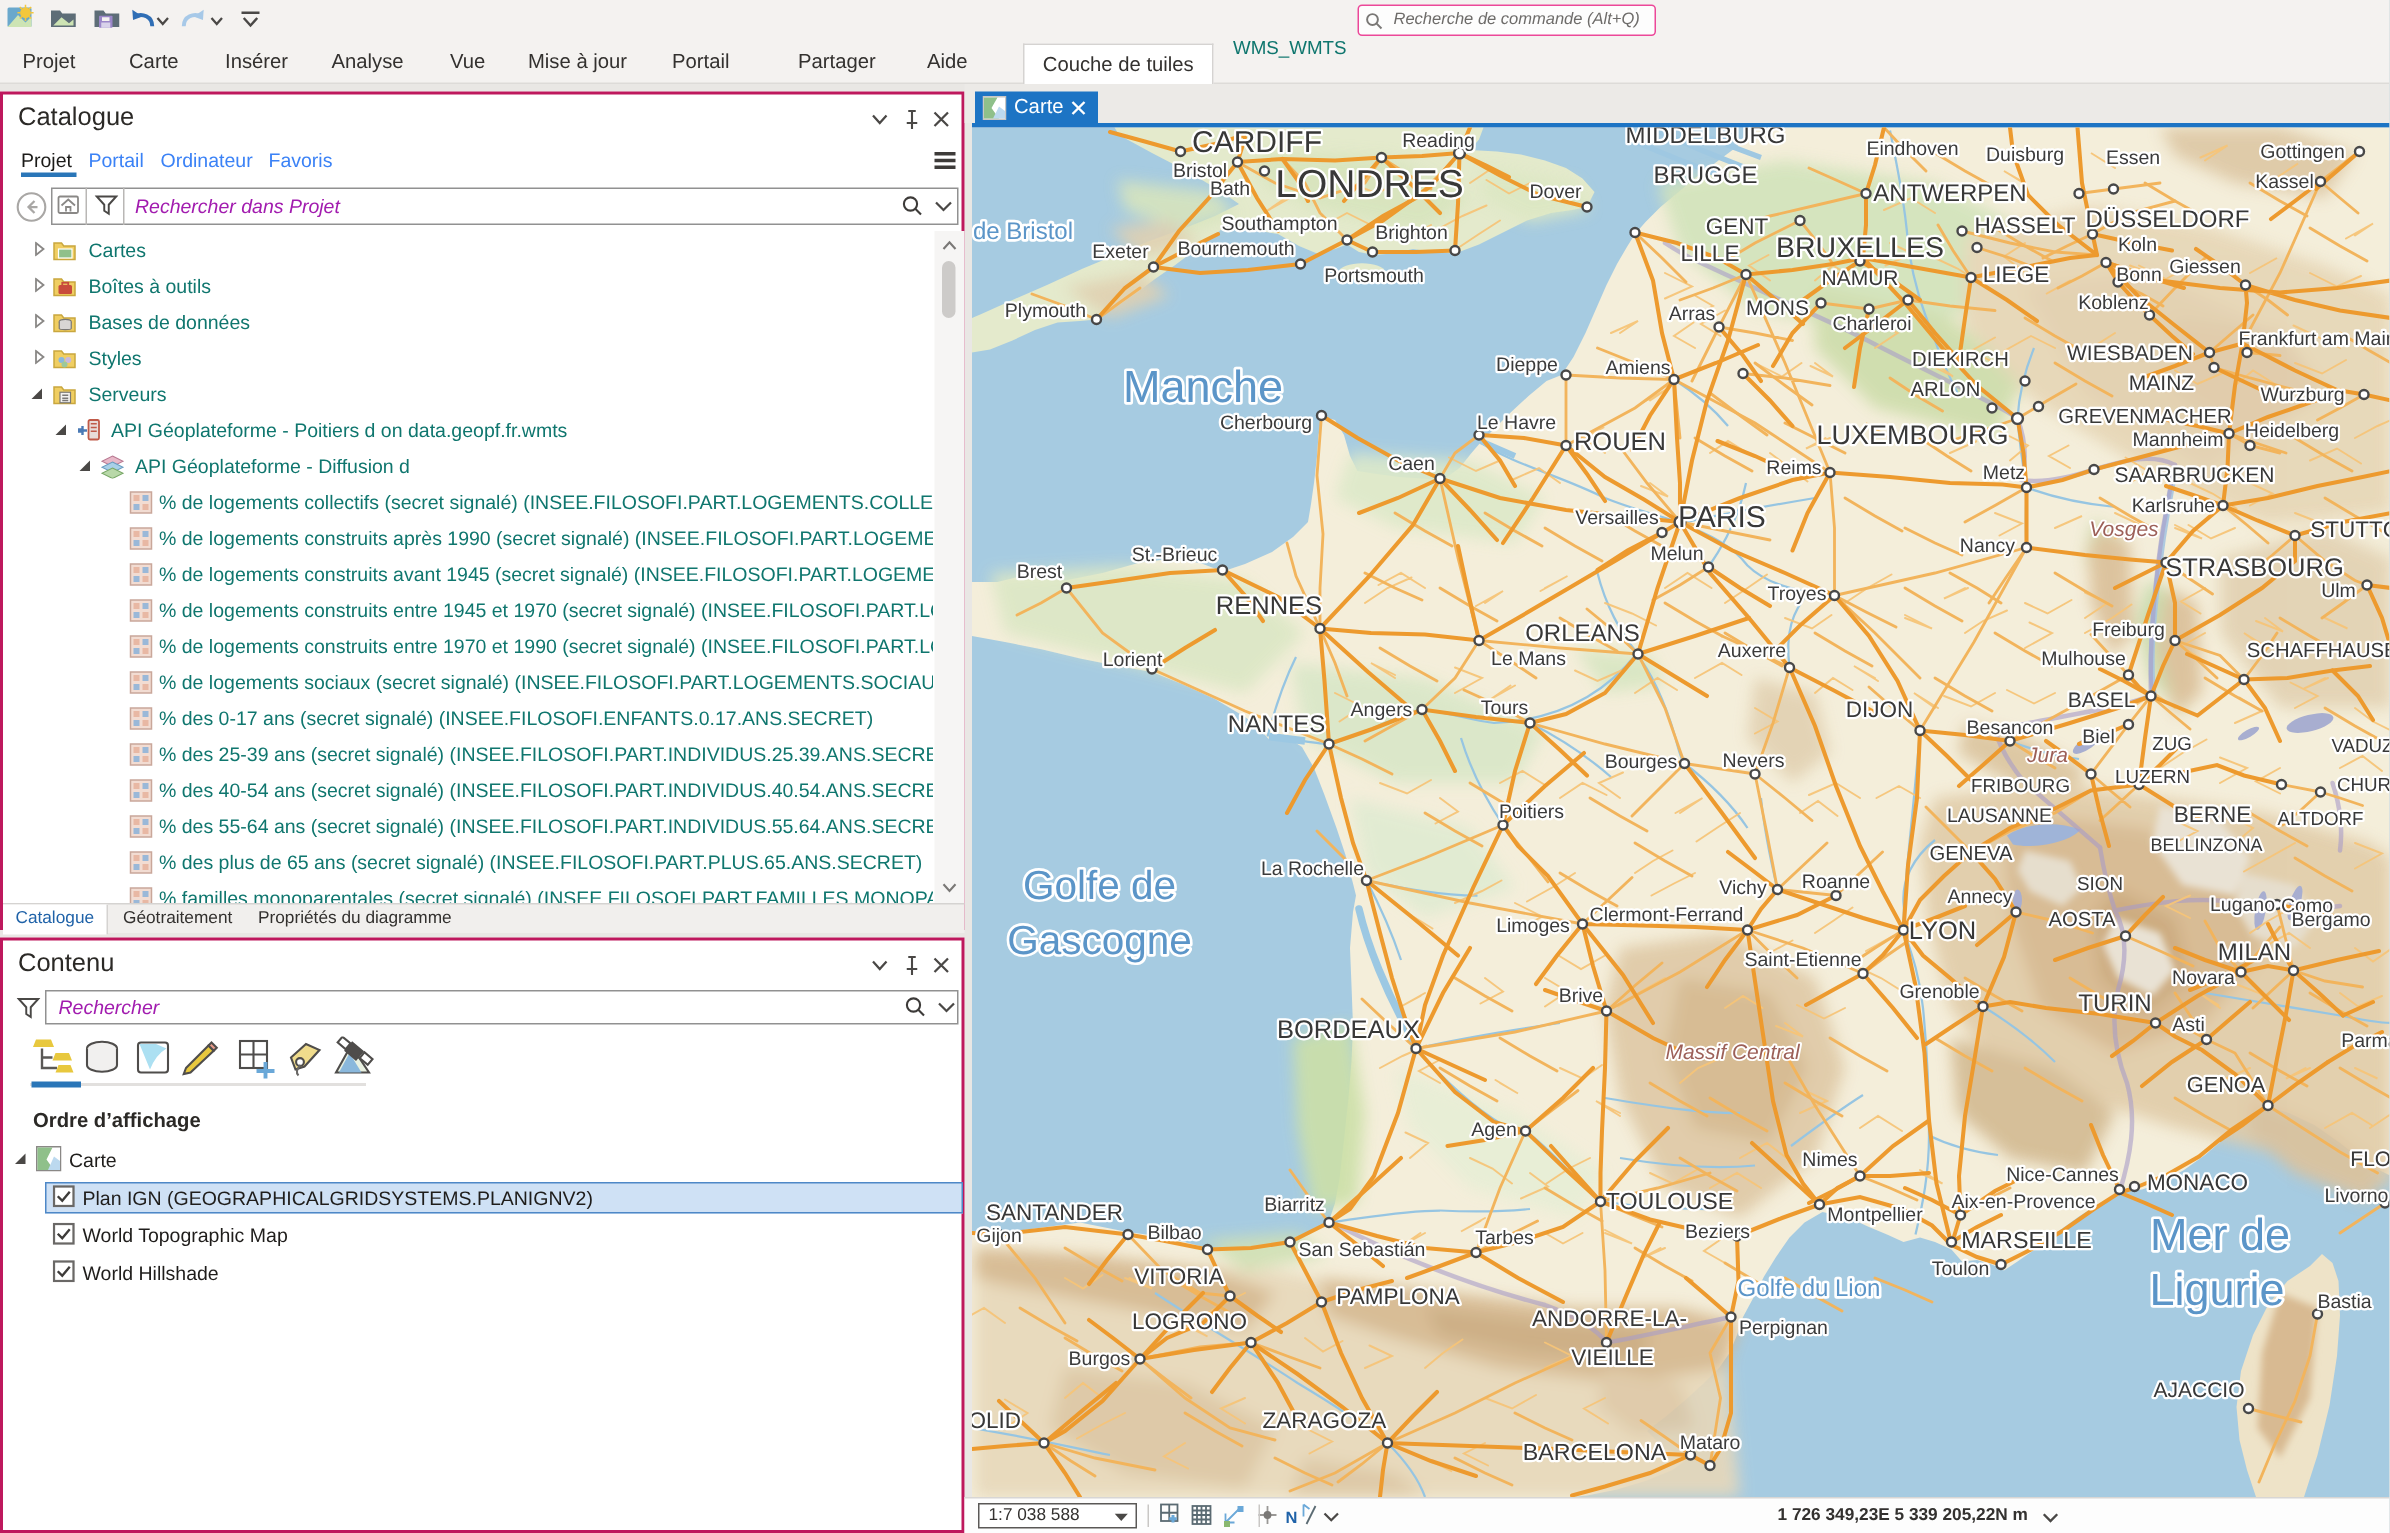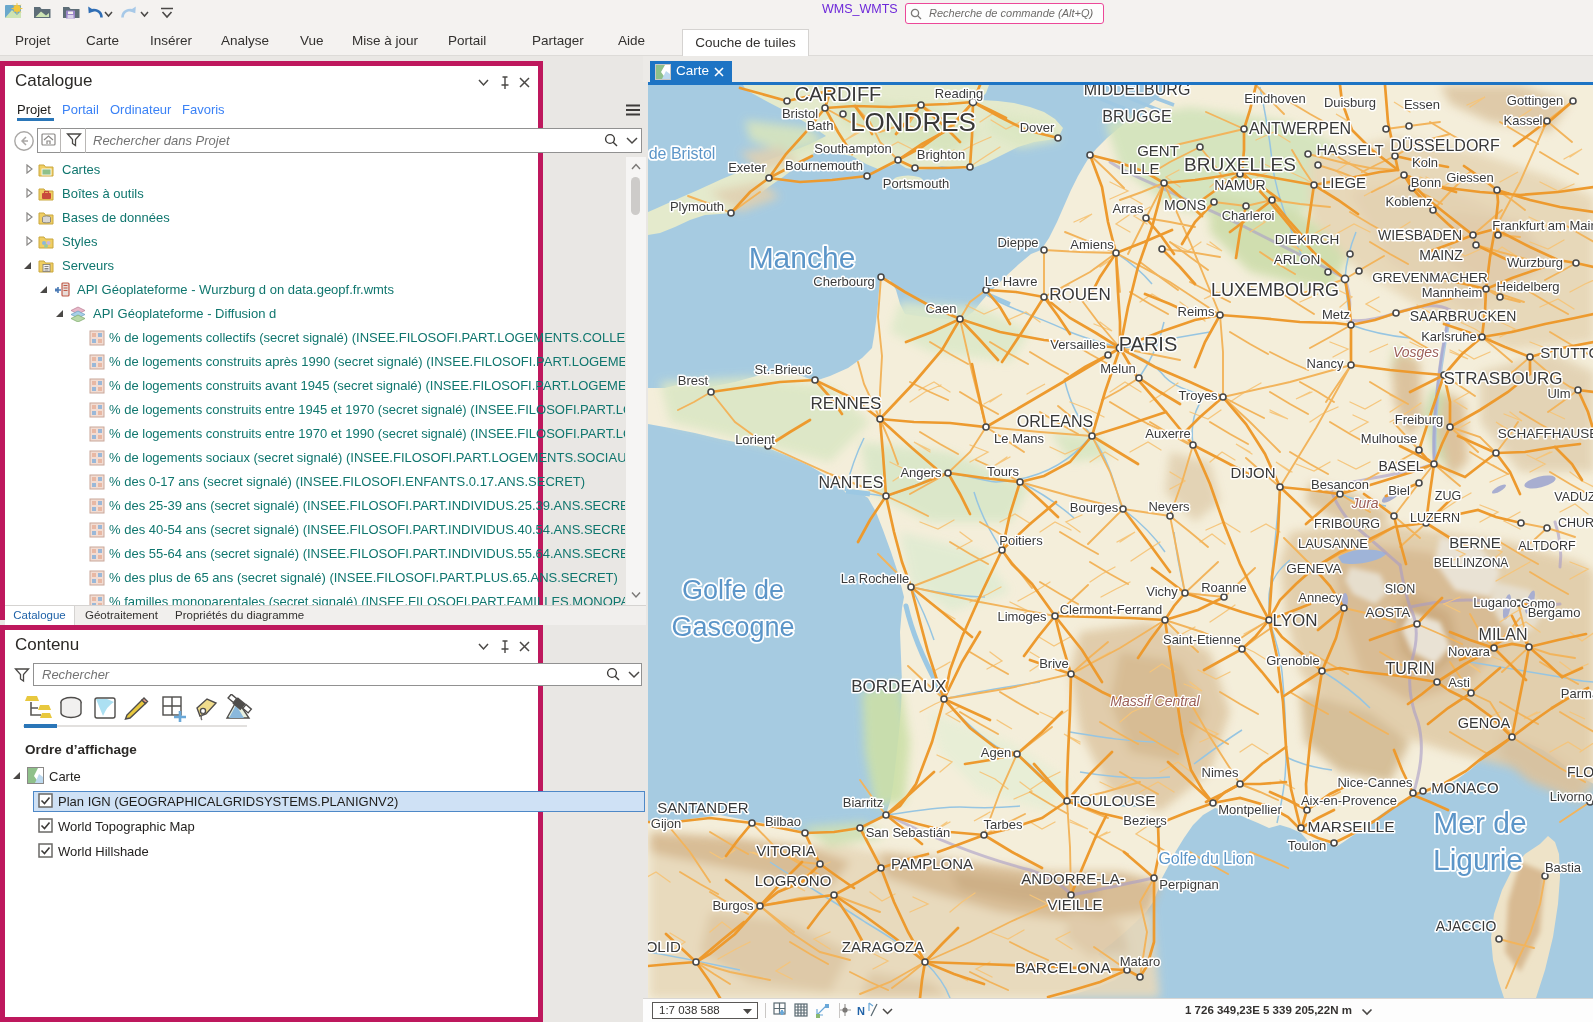--- a/index.html
+++ b/index.html
@@ -3,28 +3,28 @@
 <style>
 *{margin:0;padding:0;box-sizing:border-box;}
 html,body{width:1593px;height:1022px;overflow:hidden;font-family:"Liberation Sans",sans-serif;background:#e9e7e4;}
 #app{position:relative;width:1593px;height:1022px;}
 .abs{position:absolute;}
 
 #topchrome{position:absolute;left:0;top:0;width:1593px;height:56px;background:#f4f2f0;}
 #ribbonline{position:absolute;left:0;top:55px;width:1593px;height:1px;background:#dddbd8;}
 .rtab{position:absolute;top:33px;height:23px;font-size:13.5px;color:#33312f;}
 #ctxtab{position:absolute;left:682px;top:29px;width:127px;height:27px;background:#fff;border:1px solid #d5d3d1;border-bottom:none;text-align:center;font-size:13.5px;color:#33312f;line-height:26px;}
-#wmstitle{position:absolute;left:822px;top:2px;font-size:12.5px;color:#6d28d9;}
+#wmstitle{position:absolute;left:822px;top:25px;font-size:12.5px;color:#0f766e;}
 #cmdsearch{position:absolute;left:905px;top:3px;width:199px;white-space:nowrap;overflow:hidden;height:21px;border:1px solid #ec4899;border-radius:3px;background:#fdfdfd;font-size:11px;font-style:italic;color:#6e6c6a;line-height:19px;padding-left:23px;}
 
-.panel{position:absolute;left:0;width:543px;background:#fff;border:5px solid #be185d;}
+.panel{position:absolute;left:0;width:643px;background:#fff;border:2px solid #be185d;}
 .ptitle{position:absolute;left:10px;top:5px;font-size:17px;color:#2b2926;}
 .itab{position:absolute;top:36px;font-size:13px;color:#3b82f6;}
 .sfield{position:absolute;border:1px solid #919191;background:#fff;}
-.phold{font-style:italic;color:#737373;}
+.phold{font-style:italic;color:#a21caf;}
 .trow{position:absolute;left:0;height:24px;width:620px;font-size:13px;color:#0f766e;white-space:nowrap;overflow:hidden;}
 .trow span.lbl{position:absolute;top:4px;}
 .arr{position:absolute;top:6px;width:10px;height:10px;}
 
 #docstrip{position:absolute;left:643px;top:56px;width:950px;height:26px;background:#eceae7;}
 #cartetab{position:absolute;left:650px;top:61px;width:82px;height:21px;background:#1d74c4;color:#fff;font-size:13.5px;}
 #bluebar{position:absolute;left:648px;top:82px;width:945px;height:3px;background:#1d74c4;}
 #statusbar{position:absolute;left:643px;top:998px;width:950px;height:24px;background:#fdfdfd;border-top:1px solid #d8d6d4;font-size:11.5px;color:#33312f;}
 #scalebox{position:absolute;left:9px;top:3px;width:106px;height:17px;border:1px solid #5a5856;background:#fff;line-height:15px;padding-left:6px;}
 svg text{paint-order:stroke;stroke-linejoin:round;stroke-linecap:round;}
@@ -174,21 +174,21 @@
       <div class="trow" style="top:121px">
           <svg class="arr" style="left:34px" viewBox="0 0 10 10">
             <path d="M8 2 V9 H1 Z" fill="#4a4846"></path>
           </svg>
           <svg class="abs" style="left:49px;top:4px" width="16" height="16" viewBox="0 0 16 16">
             <rect x="8" y="1" width="7" height="13" rx="1" fill="#e8dcd8" stroke="#c05a48" stroke-width="1.2"></rect>
             <path d="M9.5 3.5 h4 M9.5 6 h4 M9.5 8.5 h4" stroke="#c05a48" stroke-width="1"></path>
             <path d="M1 8 h6 M4 5 v6" stroke="#4a7ab5" stroke-width="1.6"></path>
             <rect x="1" y="6.5" width="3" height="3" fill="#4a7ab5"></rect>
           </svg>
-          <span class="lbl" style="left:72px">API Géoplateforme - Wurzburg d on data.geopf.fr.wmts</span>
+          <span class="lbl" style="left:72px">API Géoplateforme - Poitiers d on data.geopf.fr.wmts</span>
         </div>
       <div class="trow" style="top:145px">
           <svg class="arr" style="left:50px" viewBox="0 0 10 10">
             <path d="M8 2 V9 H1 Z" fill="#4a4846"></path>
           </svg>
           <svg class="abs" style="left:65px;top:4px" width="16" height="16" viewBox="0 0 16 16">
             <path d="M8 1 L15 4.5 L8 8 L1 4.5 Z" fill="#e8b8c8" stroke="#b87a92" stroke-width="0.7"></path>
             <path d="M8 5 L15 8.5 L8 12 L1 8.5 Z" fill="#a8d0e8" stroke="#6a9cc0" stroke-width="0.7"></path>
             <path d="M8 9 L15 12.5 L8 16 L1 12.5 Z" fill="#b8d8a8" stroke="#7aa868" stroke-width="0.7"></path>
           </svg>

